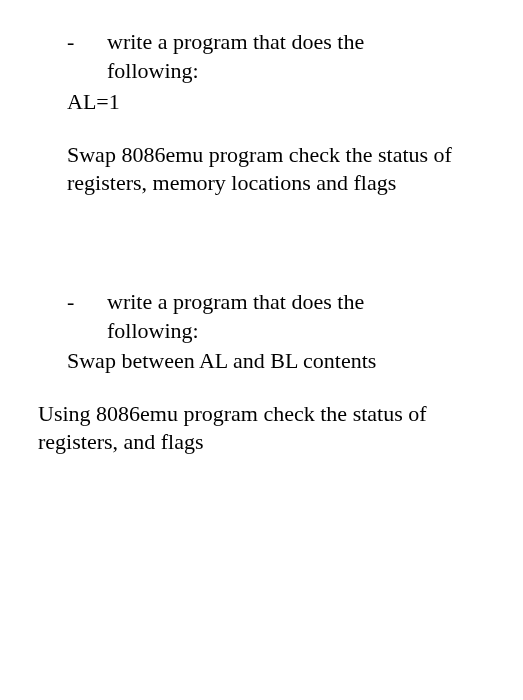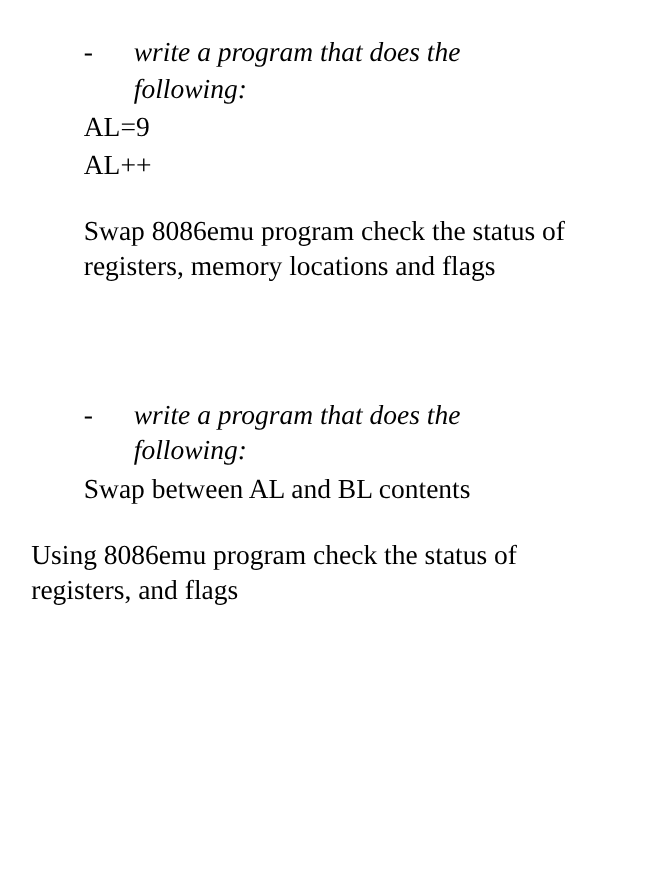--- a/index.html
+++ b/index.html
@@ -26,36 +26,35 @@
     .bullet-row {
       display: flex;
       margin-left: 45px;
     }
     .bullet {
       width: 40px;
       flex-shrink: 0;
     }
     .bullet-text {
       flex: 1;
-      font-style: italic;
     }
     .code-lines {
       margin-left: 45px;
       margin-top: 2px;
     }
     .code-line {
       line-height: 1.35;
     }
     .instruction {
       margin-left: 45px;
       margin-top: 24px;
       padding-right: 20px;
     }
     .instruction-wide {
-      margin-left: 3px;
+      margin-left: 16px;
       margin-top: 24px;
       padding-right: 20px;
     }
     .swap-line {
       margin-left: 45px;
       margin-top: 2px;
       font-family: Liberation Serif, serif;
     }
   </style>
 </head>
@@ -63,22 +62,21 @@
 
 <div class="exercise">
   <div class="bullet-row">
     <div class="bullet">-</div>
     <div class="bullet-text">
       <span>write a program that does the</span><br>
       <span>following:</span>
     </div>
   </div>
   <div class="code-lines">
-    <div class="code-line">AL=9</div>
-    <div class="code-line">AL++</div>
+    <div class="code-line">AL=1</div>
   </div>
   <div class="instruction">Swap 8086emu program check the status of registers, memory locations and flags</div>
 </div>
 
 <div class="exercise">
   <div class="bullet-row">
     <div class="bullet">-</div>
     <div class="bullet-text">
       <span>write a program that does the</span><br>
       <span>following:</span>

